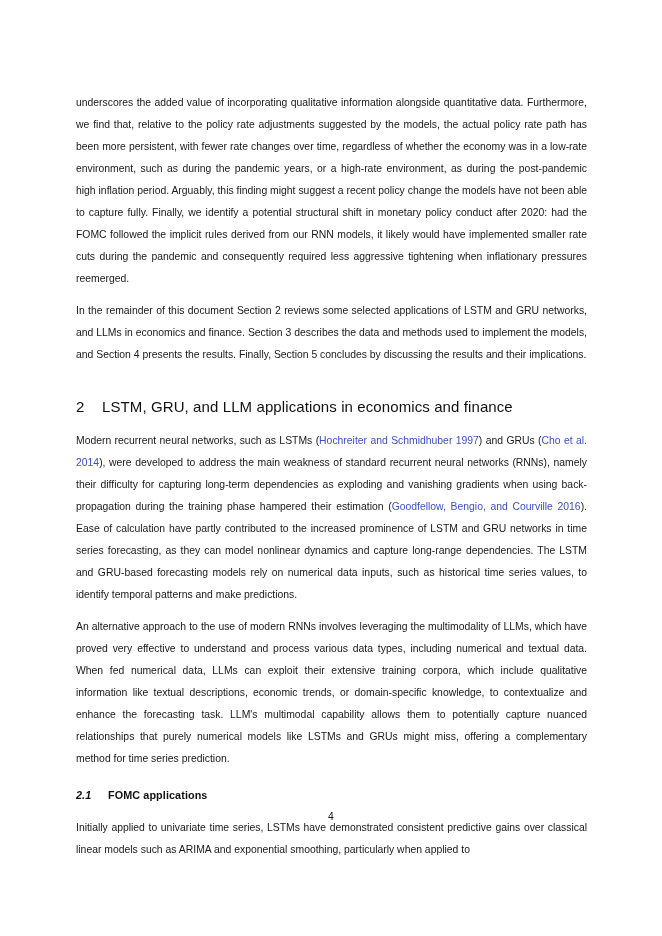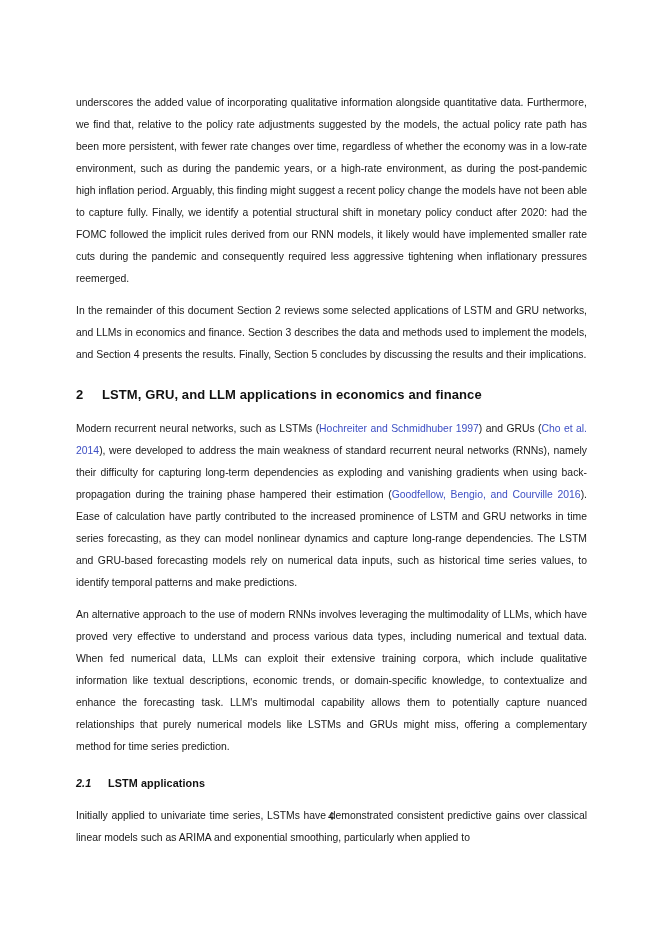--- a/index.html
+++ b/index.html
@@ -35,23 +35,23 @@
     line-height: 22px;
     text-align: justify;
     text-justify: inter-word;
     color: #181818;
     -webkit-hyphens: none;
     hyphens: none;
   }
   p.para:last-child { margin-bottom: 10px; }
 
   h2.section-heading {
-    margin: 20px 0 14px 0;
-    font-size: 13px;
-    font-weight: bold;
+    margin: 32px 0 14px 0;
+    font-size: 15px;
+    font-weight: normal;
     line-height: 18px;
     color: #111111;
     letter-spacing: 0.1px;
   }
   h2.section-heading .num {
     display: inline-block;
     min-width: 26px;
   }
   h3.subsection-heading {
     margin: 17px 0 13px 0;
@@ -98,21 +98,21 @@
       <span class="num">2</span><span>LSTM, GRU, and LLM applications in economics and finance</span>
     </h2>
 
     <p class="para">
       <span>Modern recurrent neural networks, such as LSTMs (</span><a class="cite" href="#">Hochreiter and Schmidhuber 1997</a><span>) and GRUs (</span><a class="cite" href="#">Cho et al. 2014</a><span>), were developed to address the main weakness of standard recurrent neural networks (RNNs), namely their difficulty for capturing long-term dependencies as exploding and vanishing gradients when using back-propagation during the training phase hampered their estimation (</span><a class="cite" href="#">Goodfellow, Bengio, and Courville 2016</a><span>). Ease of calculation have partly contributed to the increased prominence of LSTM and GRU networks in time series forecasting, as they can model nonlinear dynamics and capture long-range dependencies. The LSTM and GRU-based forecasting models rely on numerical data inputs, such as historical time series values, to identify temporal patterns and make predictions.</span>
     </p>
 
     <p class="para">An alternative approach to the use of modern RNNs involves leveraging the multimodality of LLMs, which have proved very effective to understand and process various data types, including numerical and textual data. When fed numerical data, LLMs can exploit their extensive training corpora, which include qualitative information like textual descriptions, economic trends, or domain-specific knowledge, to contextualize and enhance the forecasting task. LLM's multimodal capability allows them to potentially capture nuanced relationships that purely numerical models like LSTMs and GRUs might miss, offering a complementary method for time series prediction.</p>
 
     <h3 class="subsection-heading">
-      <span class="num">2.1</span><span>LSTM applications</span>
+      <span class="num">2.1</span><span>FOMC applications</span>
     </h3>
 
     <p class="para">Initially applied to univariate time series, LSTMs have demonstrated consistent predictive gains over classical linear models such as ARIMA and exponential smoothing, particularly when applied to</p>
 
   </div>
 
   <div class="page-number">4</div>
 
 </div>
 

